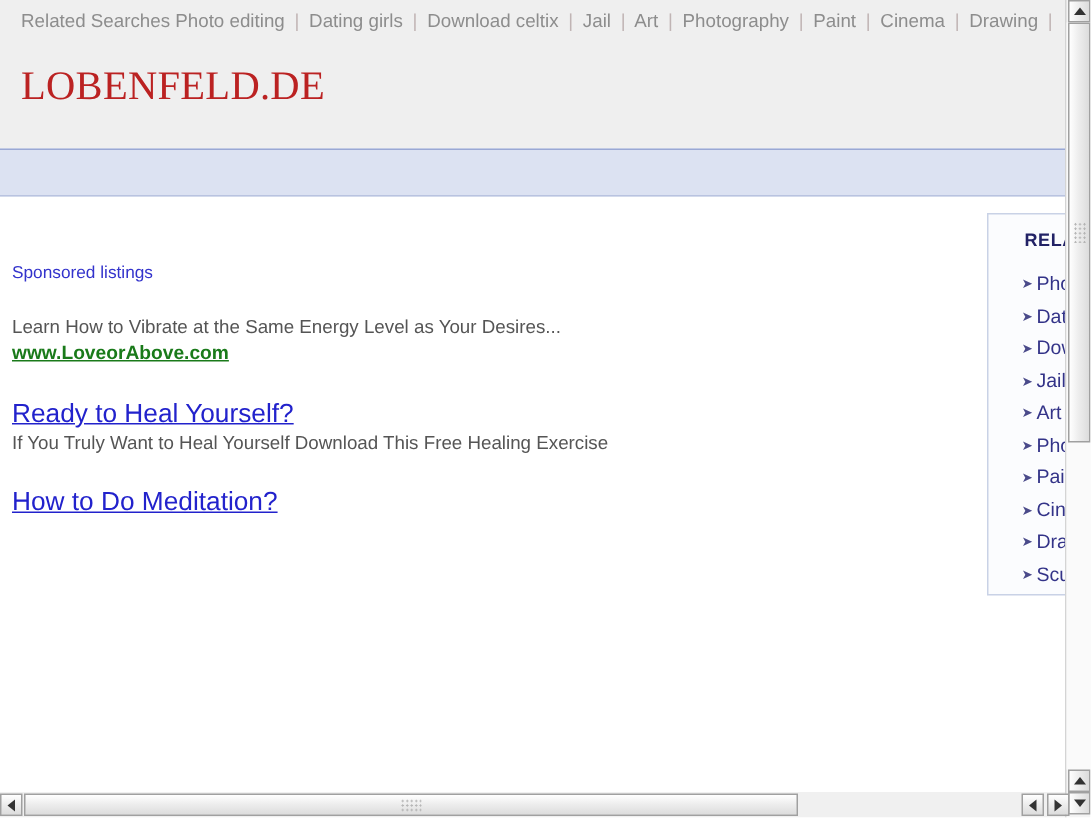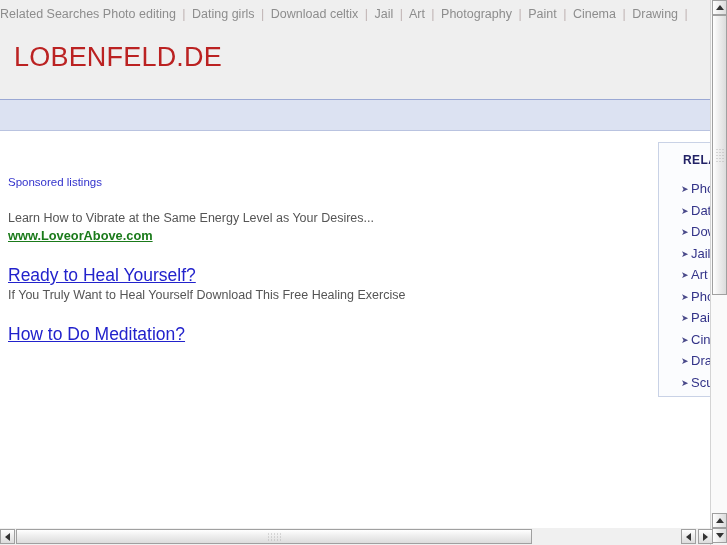--- a/index.html
+++ b/index.html
@@ -40,20 +40,21 @@
     position: absolute;
     left: 0;
     top: 0;
     width: 710px;
     height: 28px;
     white-space: nowrap;
     overflow: hidden;
     font-size: 12.5px;
     color: #8d8d8d;
     line-height: 28px;
+    padding-left: 14px;
     box-sizing: border-box;
   }
   #nav-strip .nav-label {
     color: #8d8d8d;
   }
   #nav-strip .nav-link {
     color: #8d8d8d;
     text-decoration: none;
     cursor: pointer;
   }
@@ -62,21 +63,21 @@
     padding: 0 3px;
   }
   #site-logo {
     position: absolute;
     left: 14px;
     top: 42px;
     font-size: 27px;
     color: #bb2222;
     letter-spacing: 0.2px;
     font-weight: normal;
-    font-family: Liberation Sans, sans-serif;
+    font-family: Liberation Serif, serif;
   }
   #blue-band {
     position: absolute;
     left: 0;
     top: 99px;
     width: 710px;
     height: 32px;
     background: #dce2f2;
     border-top: 1px solid #9aa8d4;
     border-bottom: 1px solid #b9c3e0;

